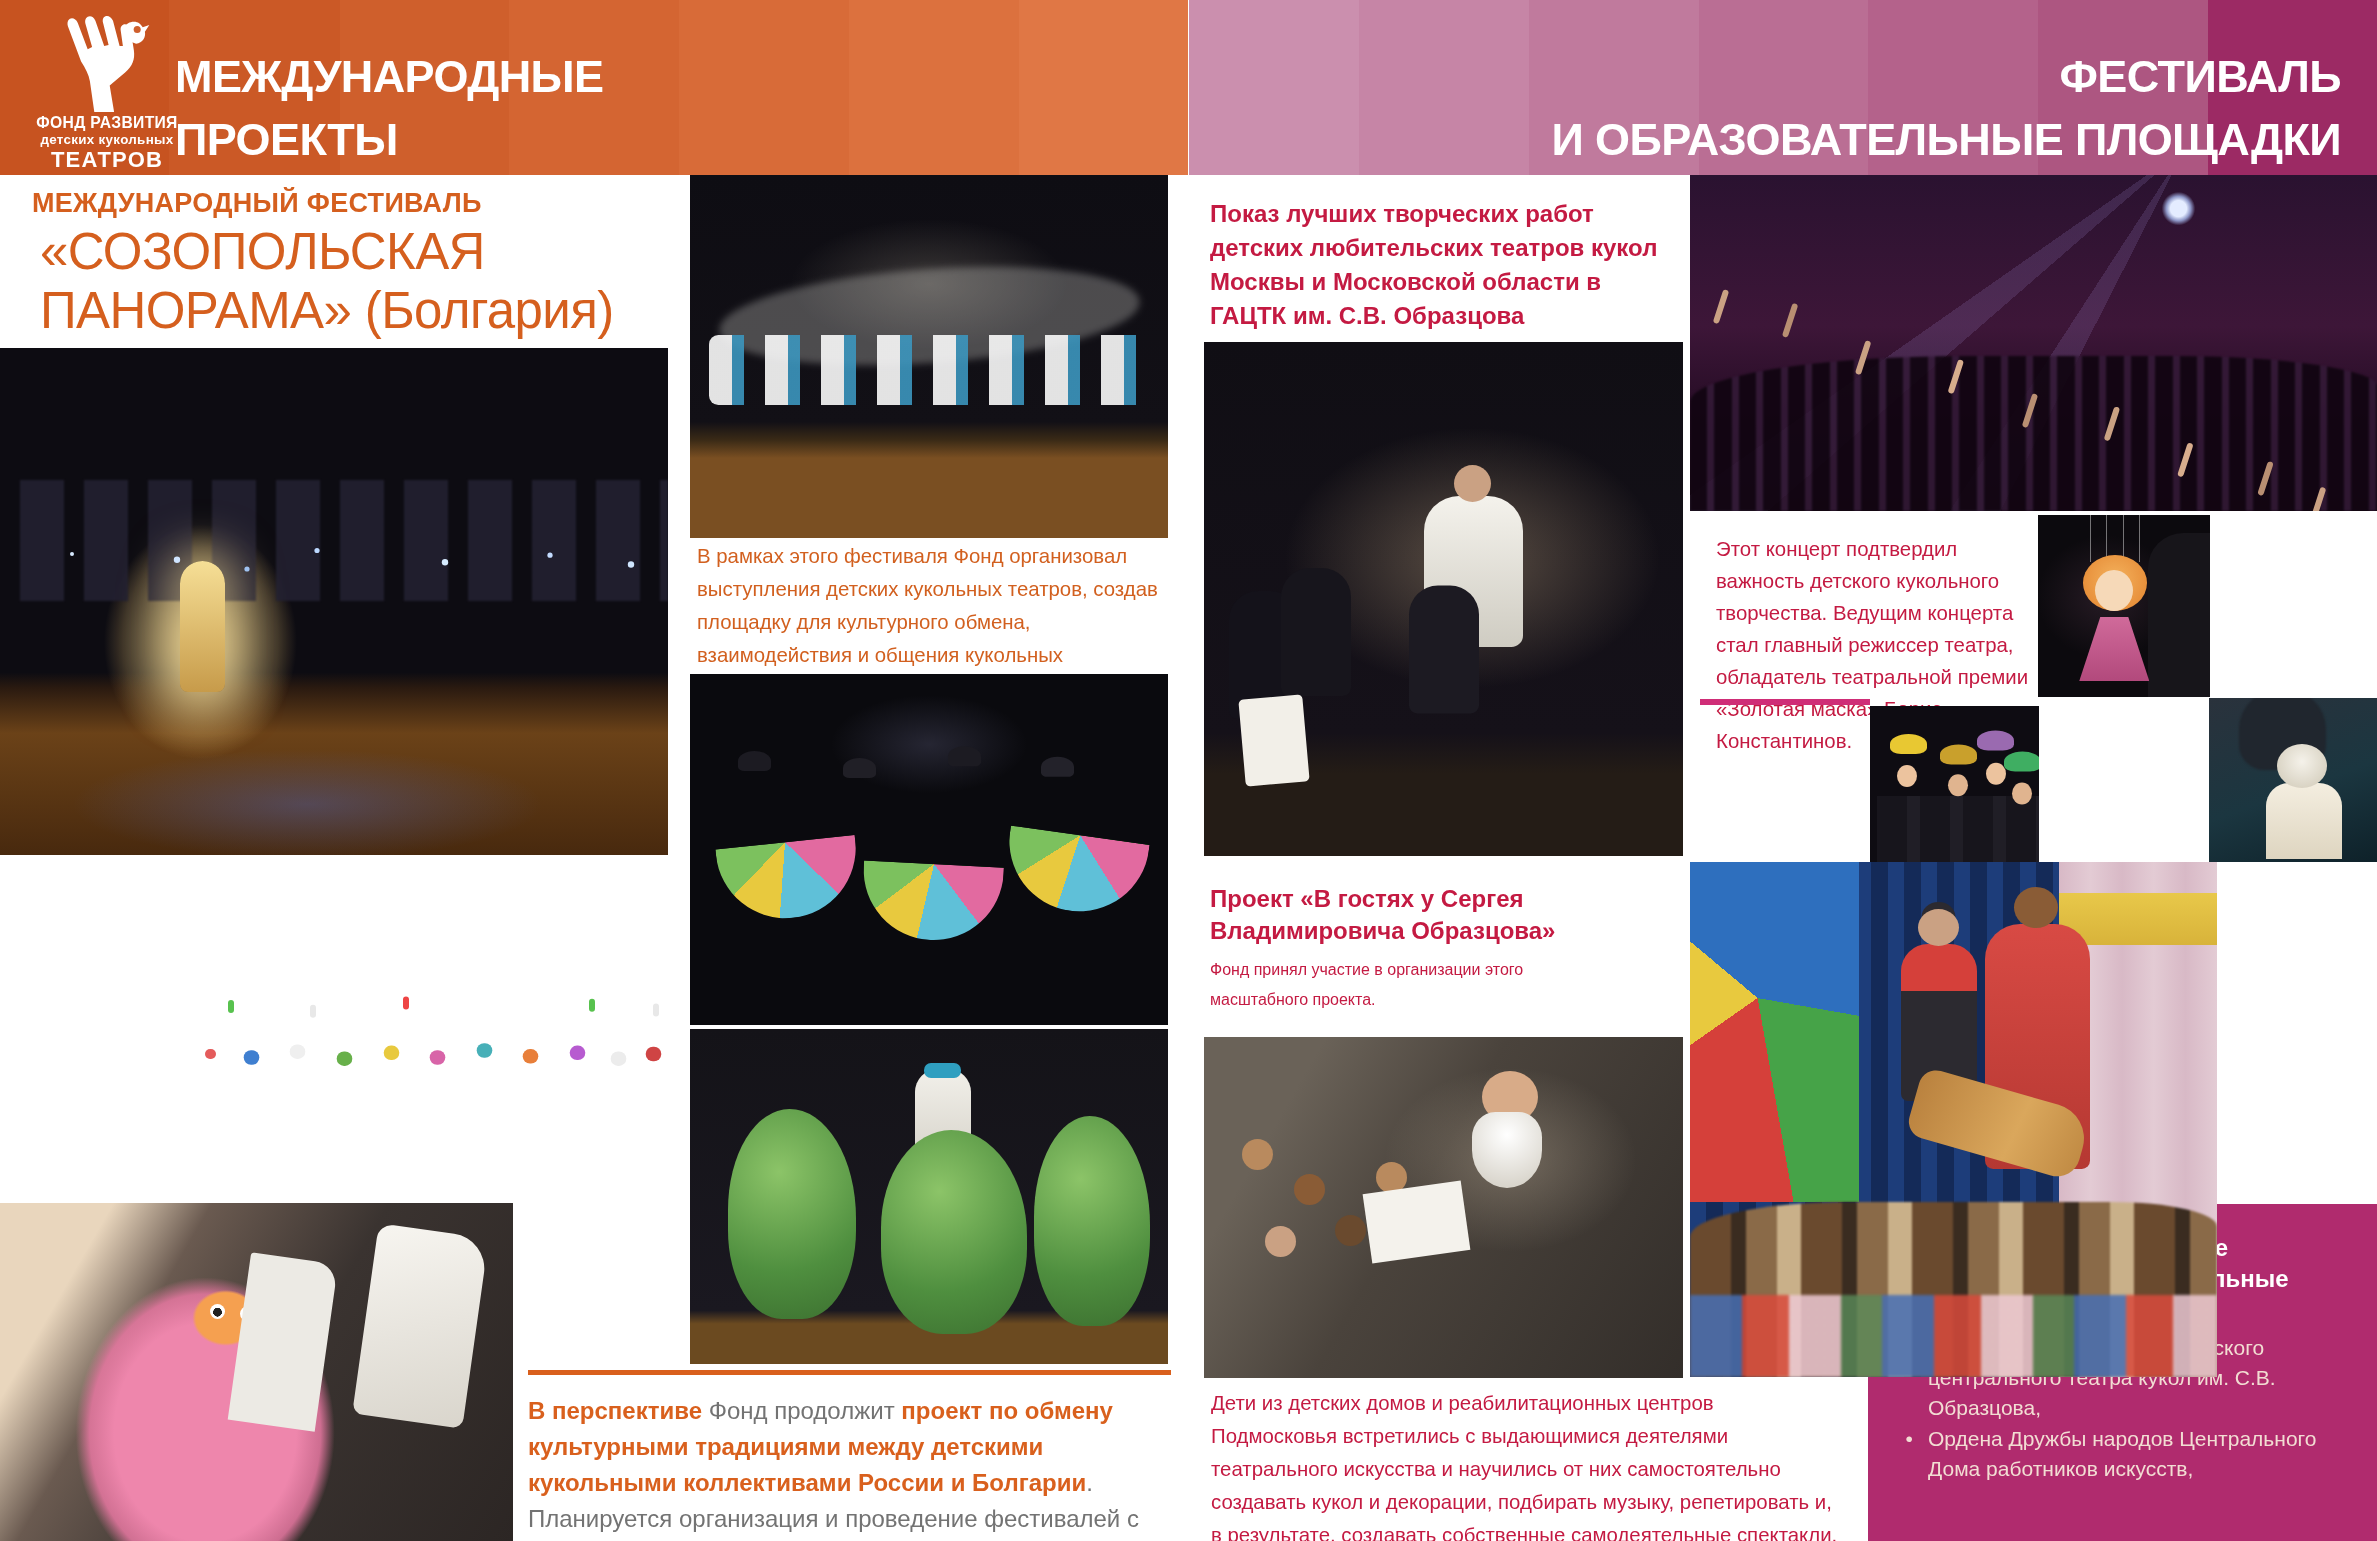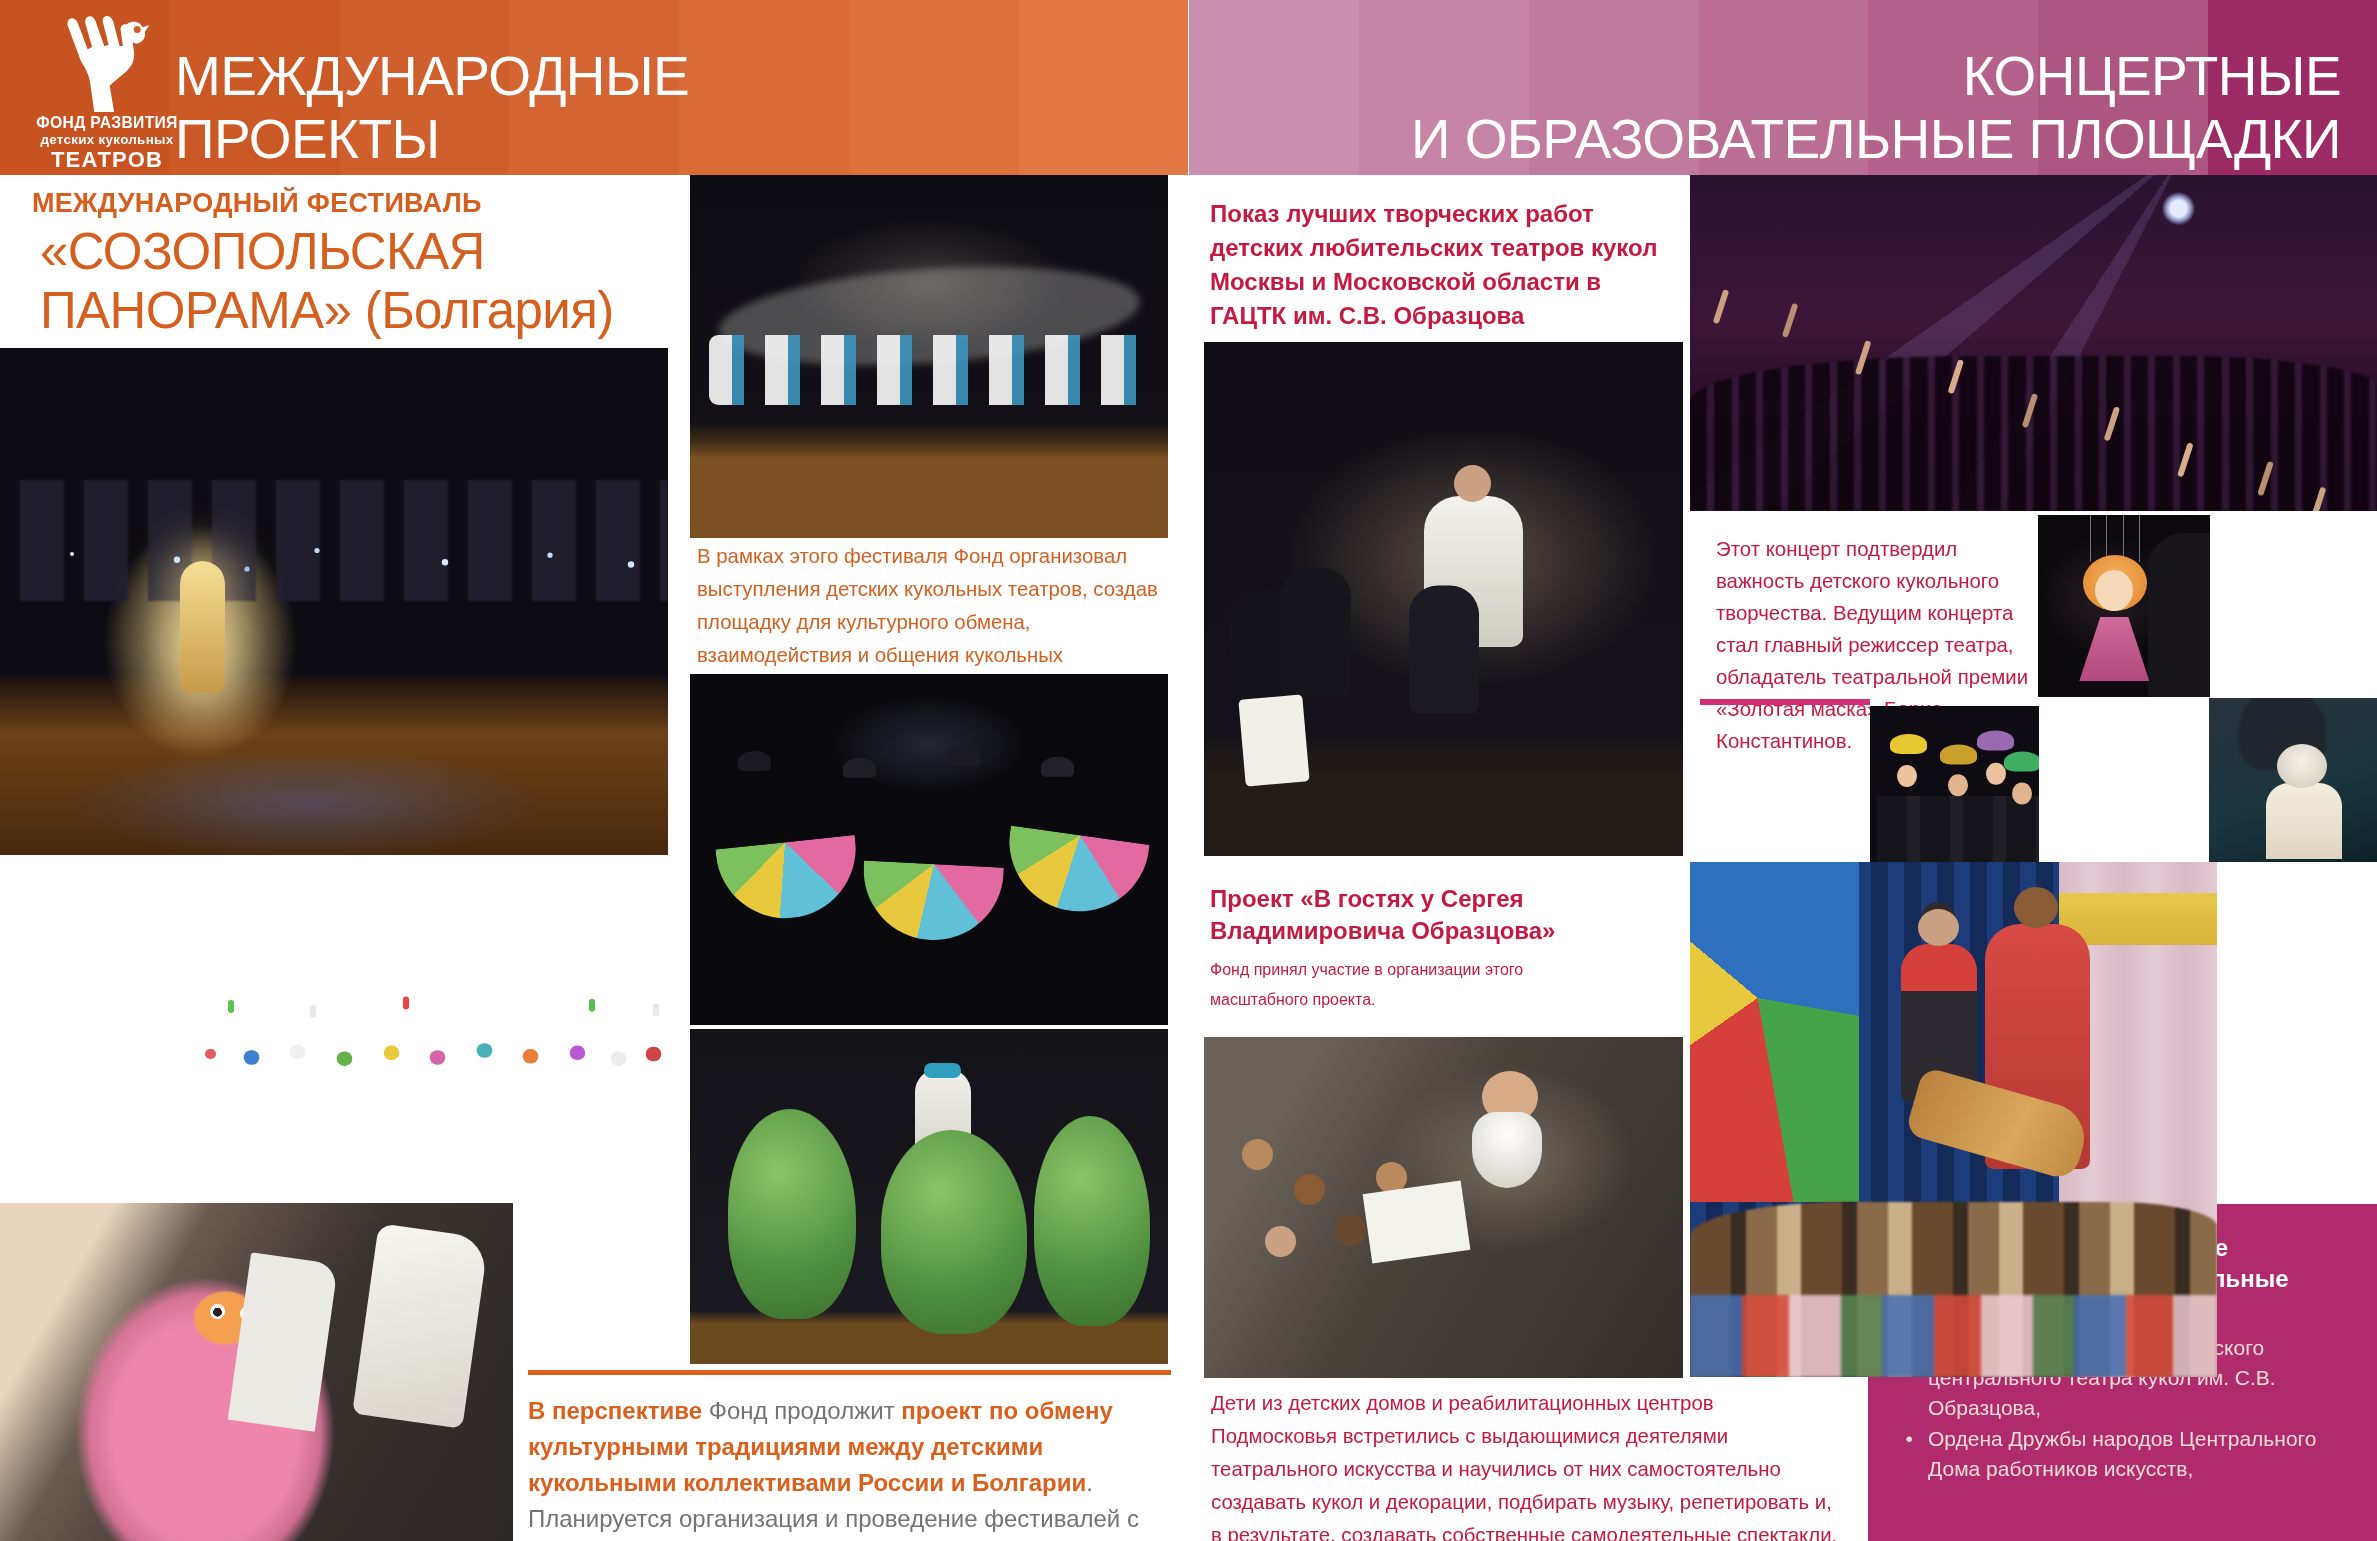--- a/index.html
+++ b/index.html
@@ -9,21 +9,21 @@
   .ph{position:absolute;overflow:hidden;}
 
   
   .hdr{position:absolute;top:0;height:175px;}
   #hdr-left{left:0;width:1188px;background:linear-gradient(90deg,
     #c75320 0 169px,#cb5926 169px 340px,#cf5f2c 340px 509px,#d46532 509px 679px,
     #d86b38 679px 849px,#dc713e 849px 1019px,#e07745 1019px 1188px);}
   #hdr-right{left:1189px;width:1188px;background:linear-gradient(90deg,
     #cb8fae 0 170px,#c685a6 170px 340px,#c07a9d 340px 510px,#ba6e94 510px 679px,
     #b4628b 679px 849px,#ad5681 849px 1019px,#9c2a64 1019px 1188px);}
-  .hdr-title{position:absolute;color:#ffffff;font-weight:400;font-size:55px;line-height:63px;
+  .hdr-title{position:absolute;color:#ffffff;font-weight:700;font-size:45px;line-height:63px;
     letter-spacing:-0.6px;}
   #hdr-left .hdr-title{left:175px;top:45px;text-align:left;}
   #hdr-right .hdr-title{right:36px;top:45px;text-align:right;}
 
   
   #logo{left:34px;top:13px;width:146px;height:153px;color:#fff;text-align:center;}
   #logo svg{display:block;margin:0 auto;}
   .brand-l1{font-size:15.7px;font-weight:700;letter-spacing:0.3px;margin-top:2.3px;}
   .brand-l2{font-size:13.4px;font-weight:700;letter-spacing:0.3px;}
   .brand-l3{font-size:22px;font-weight:700;letter-spacing:1.2px;}
@@ -227,21 +227,21 @@
       <div class="brand-l3">ТЕАТРОВ</div>
     </div>
     <div class="hdr-title">
       <div>МЕЖДУНАРОДНЫЕ</div>
       <div>ПРОЕКТЫ</div>
     </div>
   </div>
 
   <div class="hdr" id="hdr-right">
     <div class="hdr-title">
-      <div>КОНЦЕРТНЫЕ</div>
+      <div>ФЕСТИВАЛЬ</div>
       <div>И ОБРАЗОВАТЕЛЬНЫЕ ПЛОЩАДКИ</div>
     </div>
   </div>
 
   <div class="abs" id="kicker">МЕЖДУНАРОДНЫЙ ФЕСТИВАЛЬ</div>
   <div class="abs" id="fest-title">
     <div>«СОЗОПОЛЬСКАЯ</div>
     <div>ПАНОРАМА» (Болгария)</div>
   </div>
   <div class="abs" id="framework">В рамках этого фестиваля Фонд организовал выступления детских кукольных театров, создав площадку для культурного обмена, взаимодействия и общения кукольных коллективов из разных стран.</div>

